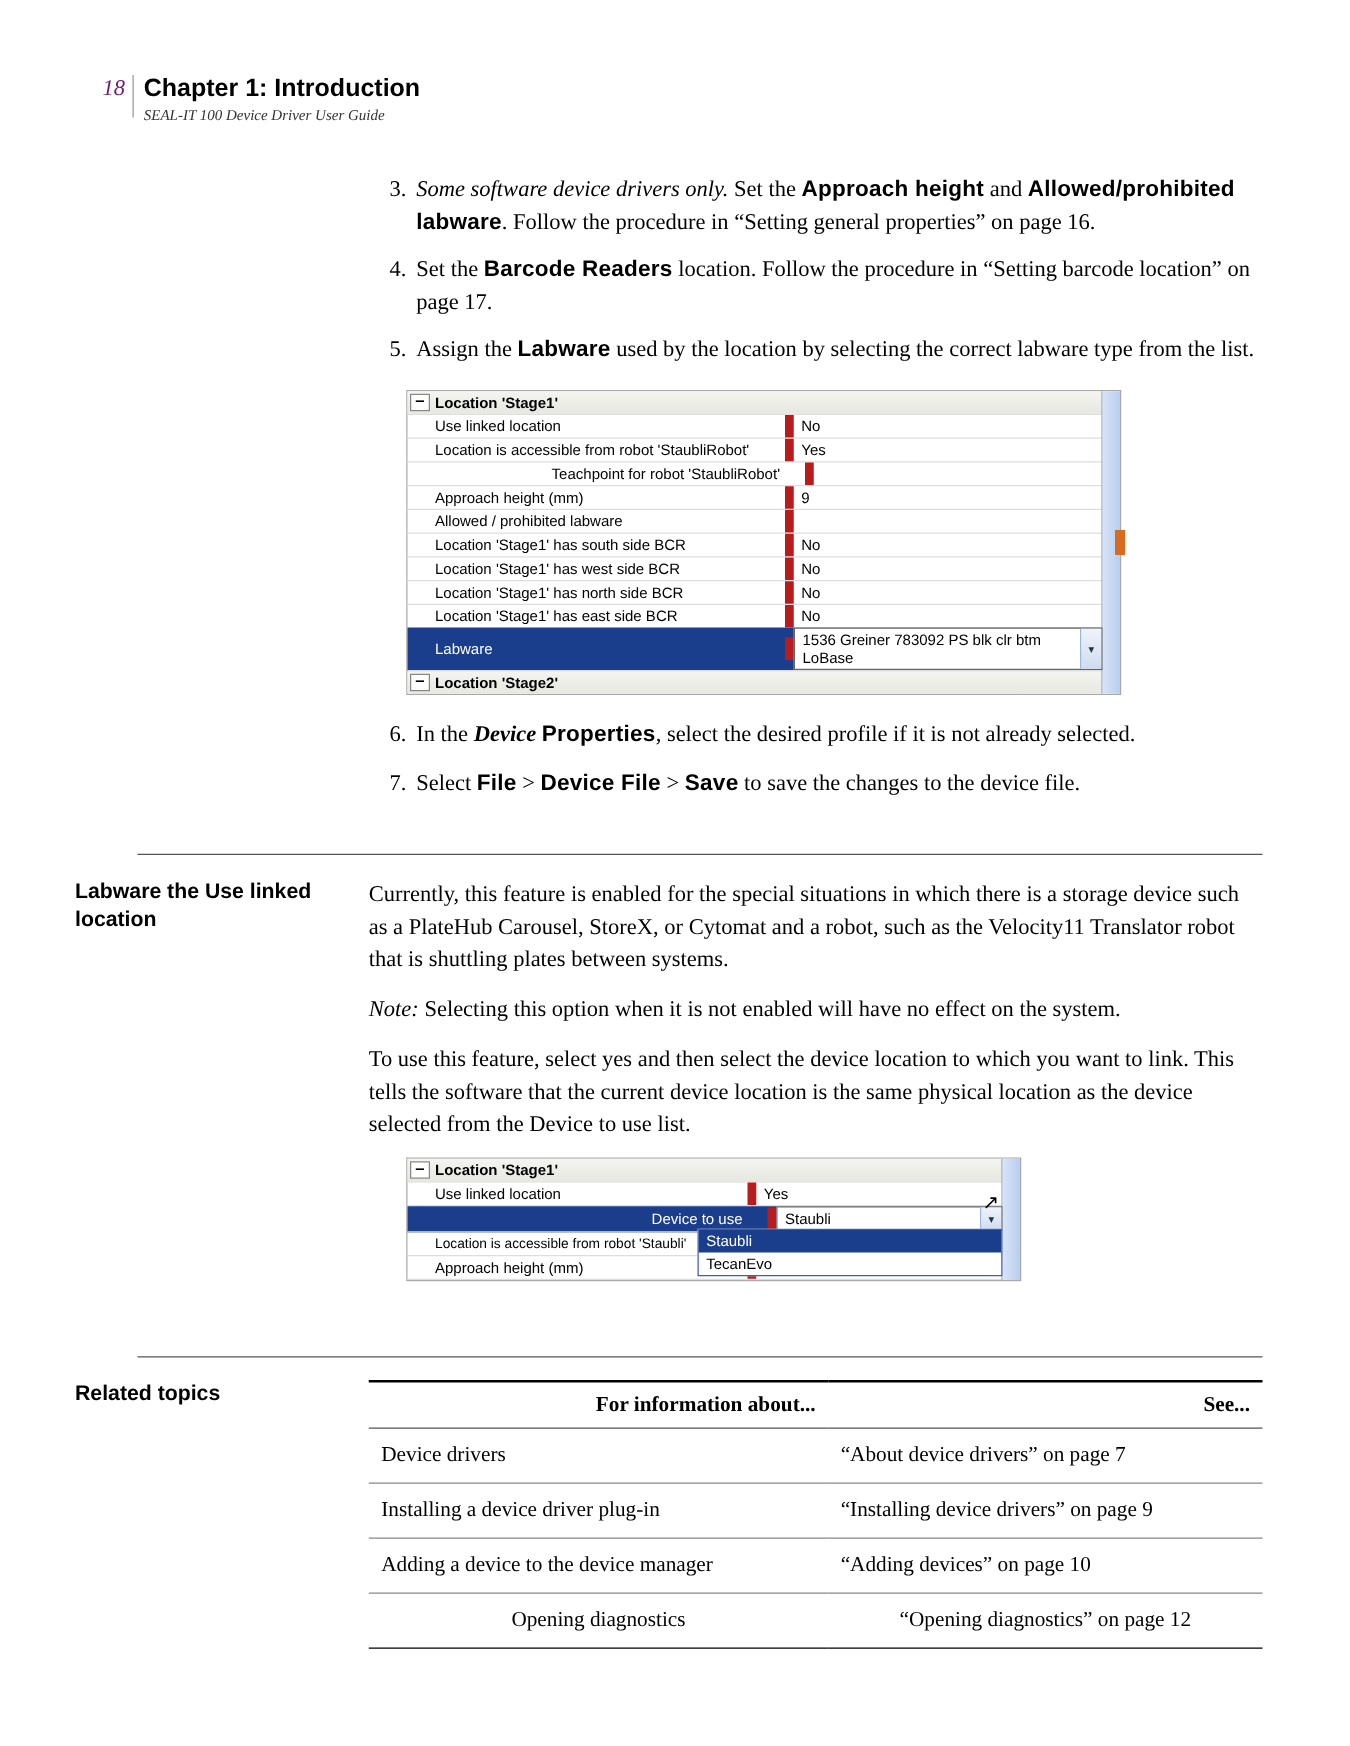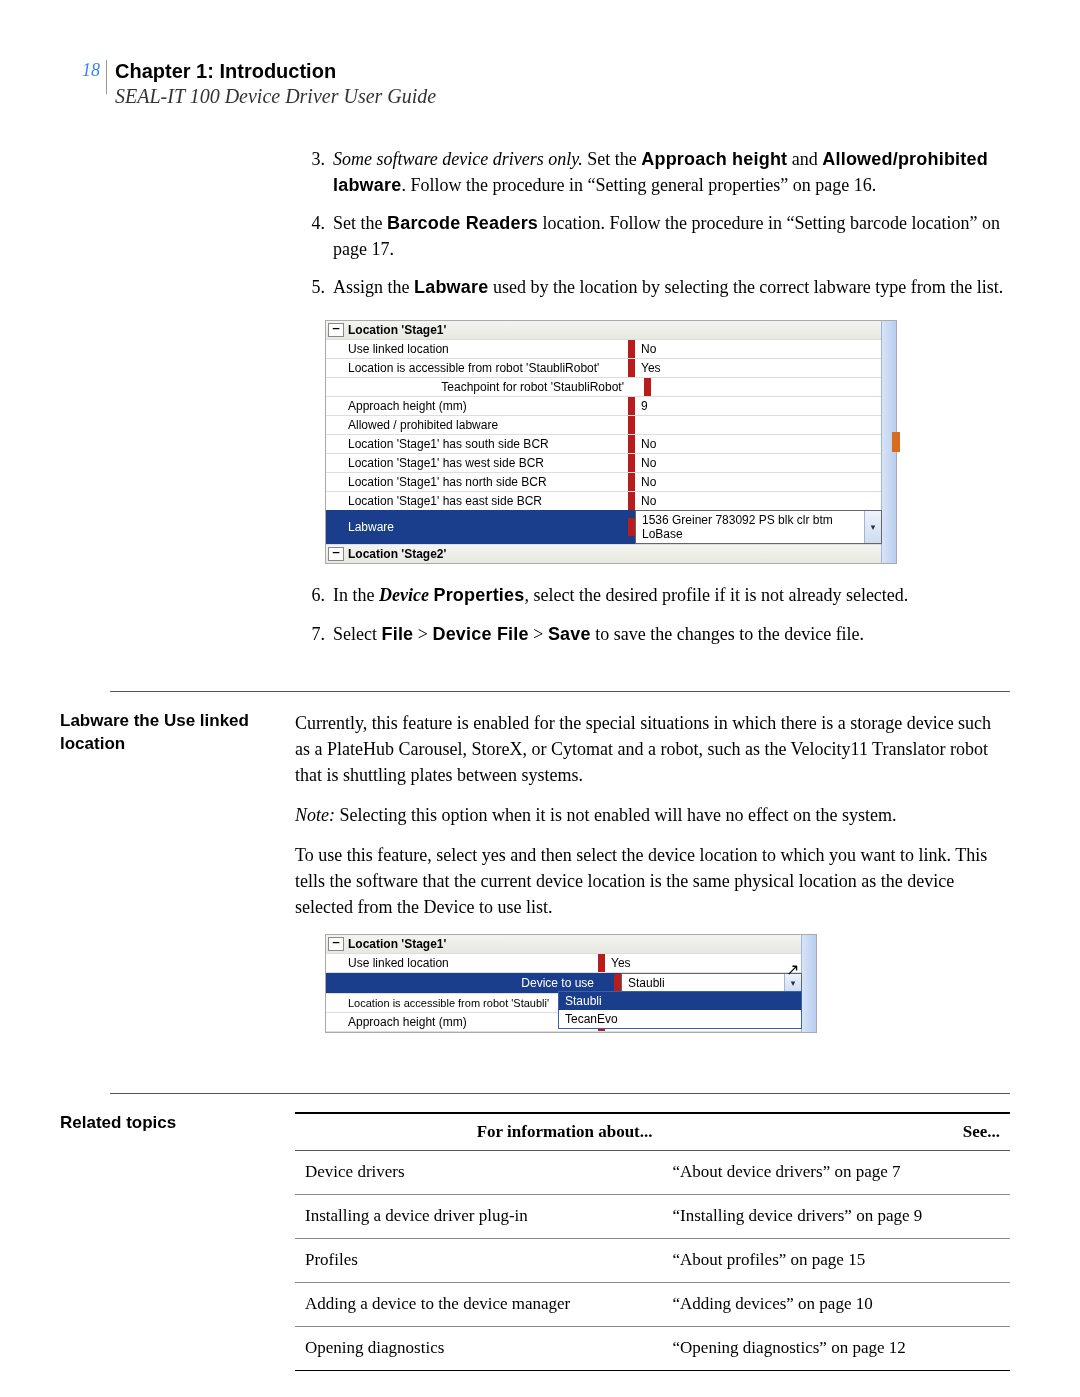--- a/index.html
+++ b/index.html
@@ -15,40 +15,40 @@
     position: relative;
   }
   .header-block {
     display: flex;
     align-items: flex-start;
     margin-bottom: 38px;
   }
   .page-number {
     font-style: italic;
     font-size: 18px;
-    color: #3b82f6;
+    color: #701a75;
     width: 40px;
     text-align: right;
     padding-right: 6px;
   }
   .vline-header {
     width: 1px;
     background: #999;
     height: 34px;
     margin: 0 8px 0 0;
   }
   .chapter-title {
     font-family: Arial, Helvetica, sans-serif;
     font-weight: bold;
     font-size: 20px;
     color: #000;
   }
   .guide-title {
     font-style: italic;
-    font-size: 20px;
+    font-size: 12px;
     color: #333;
     margin-top: 2px;
   }
   .content-row {
     display: flex;
   }
   .side-col {
     width: 215px;
     flex: 0 0 215px;
     padding-right: 20px;
@@ -206,21 +206,21 @@
     padding: 8px 10px;
     border-top: 2px solid #000;
     border-bottom: 1px solid #555;
   }
   table.rel td {
     padding: 10px 10px;
     border-bottom: 1px solid #888;
     vertical-align: top;
     line-height: 1.35;
   }
-  table.rel tr:last-child td { border-bottom: 1px solid #000; }
+  table.rel tr:last-child td { border-bottom: 1px solid #000; text-align: center; }
 </style>
 </head>
 <body>
 
 <div class="page">
 
   <div class="header-block">
     <div class="page-number">18</div>
     <div class="vline-header"></div>
     <div>
@@ -390,24 +390,20 @@
         <tbody id="rel-body">
             <tr>
               <td>Device drivers</td>
               <td>“About device drivers” on page 7</td>
             </tr>
             <tr>
               <td>Installing a device driver plug-in</td>
               <td>“Installing device drivers” on page 9</td>
             </tr>
             <tr>
-              <td>Profiles</td>
-              <td>“About profiles” on page 15</td>
-            </tr>
-            <tr>
               <td>Adding a device to the device manager</td>
               <td>“Adding devices” on page 10</td>
             </tr>
             <tr>
               <td>Opening diagnostics</td>
               <td>“Opening diagnostics” on page 12</td>
             </tr>
           </tbody>
       </table>
     </div>

